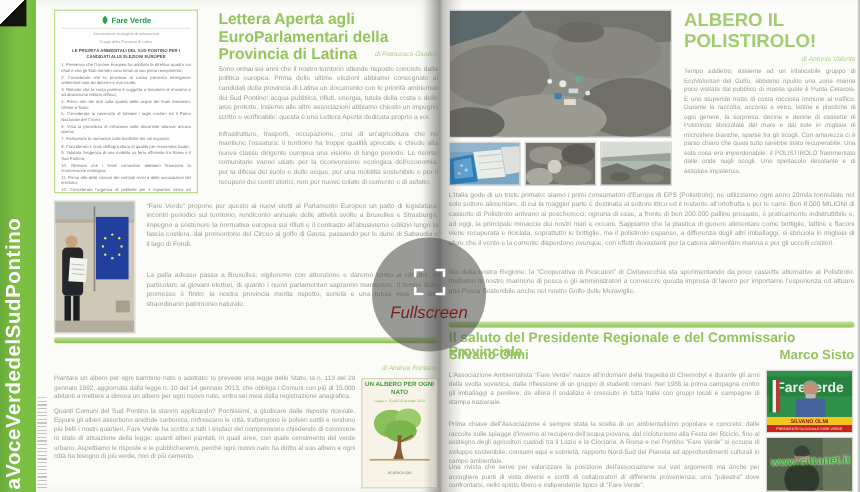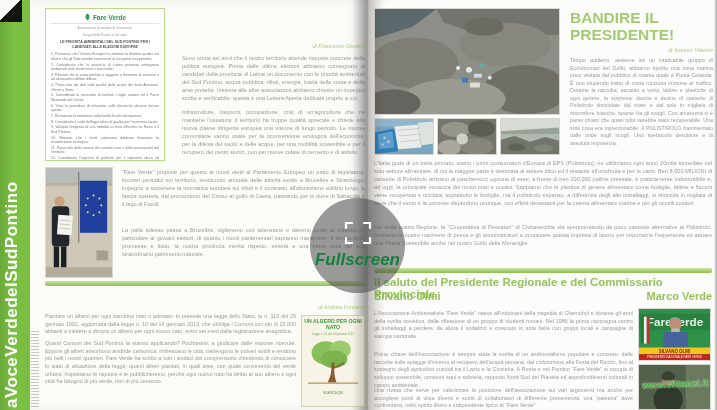--- a/index.html
+++ b/index.html
@@ -84,21 +84,21 @@
   #photo-olmi{left:270px;top:308px;width:73px;height:53px;}
   #photo-cittanet{left:270px;top:364px;width:73px;height:46px;position:absolute;}
   #watermark{position:absolute;left:0;top:14px;width:73px;text-align:center;color:#37a035;
              font-weight:bold;font-size:9px;letter-spacing:.2px;
              text-shadow:0 0 1px #d8f0c0,0 0 2px #eaf6dd;transform:rotate(-2deg);}
 
   
   #fullscreen{left:310px;top:198px;width:95px;height:95px;border-radius:50%;
               background:rgba(72,72,72,.55);display:flex;flex-direction:column;align-items:center;
               justify-content:center;gap:5px;z-index:60;cursor:pointer;}
-  #fs-label{color:#15803d;font-size:17px;font-style:italic;font-weight:bold;}
+  #fs-label{color:#7f1d1d;font-size:14px;font-style:italic;font-weight:normal;}
 </style>
 </head>
 <body>
 
 <div id="viewer">
 
   <div class="abs" id="spine">
     <div class="abs" id="spine-title">aVoceVerdedelSudPontino</div>
   </div>
   <div class="abs" id="fold-corner"></div>
@@ -123,20 +123,21 @@
       <div class="letter-item">6. Vista la procedura di infrazione sulle discariche abusive ancora aperta;</div>
       <div class="letter-item">7. Richiamata la normativa sulle bonifiche dei siti inquinati;</div>
       <div class="letter-item">8. Considerato il ruolo dell'agricoltura di qualità per l'economia locale;</div>
       <div class="letter-item">9. Valutata l'esigenza di una mobilità su ferro efficiente tra Roma e il Sud Pontino;</div>
       <div class="letter-item">10. Ritenuto che i fondi comunitari debbano finanziare la riconversione ecologica;</div>
       <div class="letter-item">11. Preso atto delle istanze dei comitati civici e delle associazioni del territorio;</div>
       <div class="letter-item">12. Considerata l'urgenza di politiche per il risparmio idrico ed energetico;</div>
 
     </div>
 
+    <div class="abs h-green" id="a1-title">Lettera Aperta agli EuroParlamentari della Provincia di Latina</div>
     <div class="abs byline" id="a1-byline">di Francesco Giudice</div>
     <div class="abs p" id="a1-p1">Sono ormai sei anni che il nostro territorio attende risposte concrete dalla politica europea. Prima delle ultime elezioni abbiamo consegnato ai candidati della provincia di Latina un documento con le priorità ambientali del Sud Pontino: acqua pubblica, rifiuti, energia, tutela della costa e delle aree protette. Insieme alle altre associazioni abbiamo chiesto un impegno scritto e verificabile: questa è una Lettera Aperta dedicata proprio a voi.</div>
     <div class="abs p" id="a1-p2">Infrastrutture, trasporti, occupazione, crisi di un'agricoltura che ne mantiene l'ossatura: il territorio ha troppe qualità sprecate e chiede alla nuova classe dirigente europea una visione di lungo periodo. Le risorse comunitarie vanno usate per la riconversione ecologica dell'economia, per la difesa del suolo e delle acque, per una mobilità sostenibile e per il recupero dei centri storici, non per nuove colate di cemento e di asfalto.</div>
 
     <div class="abs photo" id="photo-eu">
       <svg viewBox="0 0 68 111" preserveAspectRatio="none">
         <rect width="68" height="111" fill="#cfc8b6"></rect>
         <rect width="68" height="15" fill="#b7bdbb"></rect>
         <rect y="15" width="68" height="3" fill="#b8b09c"></rect>
         <rect x="50" y="24" width="12" height="9" fill="#a79f8b"></rect>
@@ -244,32 +245,32 @@
       <svg viewBox="0 0 60 37" preserveAspectRatio="none">
         <rect width="60" height="37" fill="#d7dbd4"></rect>
         <polygon points="0,13 60,9 60,16 0,18" fill="#9aa195"></polygon>
         <rect y="16" width="60" height="8" fill="#aebab1"></rect>
         <polygon points="0,22 14,18 30,24 46,19 60,23 60,37 0,37" fill="#72766a"></polygon>
         <ellipse cx="16" cy="30" rx="9" ry="4" fill="#5f635a"></ellipse>
         <ellipse cx="44" cy="31" rx="10" ry="4" fill="#83877b"></ellipse>
       </svg>
     </div>
 
-    <div class="abs h-green" id="a3-title">BANDIRE IL PRESIDENTE!</div>
+    <div class="abs h-green" id="a3-title">ALBERO IL POLISTIROLO!</div>
     <div class="abs byline" id="a3-byline">di Antonio Valente</div>
     <div class="abs p" id="a3-col">Tempo addietro, assieme ad un infaticabile gruppo di EcoVolontari del Golfo, abbiamo ripulito una zona marina poco visitata dal pubblico di massa quale è Punta Cetarola. È uno stupendo tratto di costa rocciosa immune al traffico. Durante la raccolta, accanto a vetro, lattine e plastiche di ogni genere, la sorpresa: decine e decine di cassette di Polistirolo sbriciolate dal mare e dal sole in migliaia di microsfere bianche, sparse fra gli scogli. Con amarezza ci è parso chiaro che quasi tutto sarebbe stato recuperabile. Una sola cosa era imperdonabile: il POLISTIROLO frammentato dalle onde sugli scogli. Uno spettacolo desolante e di assoluta impotenza.</div>
     <div class="abs p" id="a3-p1">L'Italia gode di un triste primato: siamo i primi consumatori d'Europa di EPS (Polistirolo); ne utilizziamo ogni anno 20mila tonnellate nel solo settore alimentare, di cui la maggior parte è destinata al settore ittico ed il restante all'ortofrutta e per le carni. Ben 8.000 MILIONI di cassette di Polistirolo arrivano ai pescherecci; ognuna di esse, a fronte di ben 200.000 palline pressate, è praticamente indistruttibile e, ad oggi, la principale minaccia dei nostri mari e oceani. Sappiamo che la plastica di genere alimentare come bottiglie, lattine e flaconi viene recuperata e riciclata, soprattutto le bottiglie, ma il polistirolo espanso, a differenza degli altri imballaggi, si sbriciola in migliaia di sfere che il vento e la corrente disperdono ovunque, con effetti devastanti per la catena alimentare marina e per gli uccelli costieri.</div>
     <div class="abs p" id="a3-p2">Noi della nostra Regione: la “Cooperativa di Pescatori” di Civitavecchia sta sperimentando da poco cassette alternative al Polistirolo. Invitiamo le nostre marinerie di pesca e gli amministratori a conoscere questa impresa di lavoro per importarne l'esperienza ed attuare una Pesca Sostenibile anche nel nostro Golfo delle Meraviglie.</div>
 
     <div class="abs bar" id="bar2"></div>
 
     <div class="abs h-green" id="a4-title">Il saluto del Presidente Regionale e del Commissario Provinciale</div>
     <div class="abs" id="a4-names">
       <span>Silvano Olmi</span>
-      <span>Marco Verde</span>
+      <span>Marco Sisto</span>
     </div>
     <div class="abs p" id="a4-p1">L'Associazione Ambientalista “Fare Verde” nasce all'indomani della tragedia di Chernobyl e durante gli anni della svolta sovietica, dalla riflessione di un gruppo di studenti romani. Nel 1986 la prima campagna contro gli imballaggi a perdere; da allora il sodalizio è cresciuto in tutta Italia con gruppi locali e campagne di stampa nazionale.</div>
     <div class="abs p" id="a4-p2">Prima chiave dell'Associazione è sempre stata la scelta di un ambientalismo popolare e concreto: dalle raccolte sulle spiagge d'inverno al recupero dell'acqua piovana, dal cicloturismo alla Festa del Riciclo, fino al sostegno degli agricoltori custodi tra il Lazio e la Ciociaria. A Roma e nel Pontino “Fare Verde” si occupa di sviluppo sostenibile, consumi equi e sobrietà, rapporto Nord-Sud del Pianeta ed approfondimenti culturali in campo ambientale.</div>
     <div class="abs p" id="a4-p3">Una rivista che serve per valorizzare la posizione dell'associazione sui vari argomenti ma anche per accogliere punti di vista diversi e scritti di collaboratori di differente provenienza: una “palestra” dove confrontarsi, nello spirito libero e indipendente tipico di “Fare Verde”.</div>
 
     <div class="abs photo" id="photo-olmi">
       <svg viewBox="0 0 73 53" preserveAspectRatio="none">
         <rect width="73" height="53" fill="#2f9149"></rect>
         <rect y="5" width="73" height="17" fill="#27813f"></rect>
         <text x="8" y="18" font-size="12" font-weight="bold" fill="rgba(255,255,255,0.88)" font-family="Liberation Sans, sans-serif">FareVerde</text>

